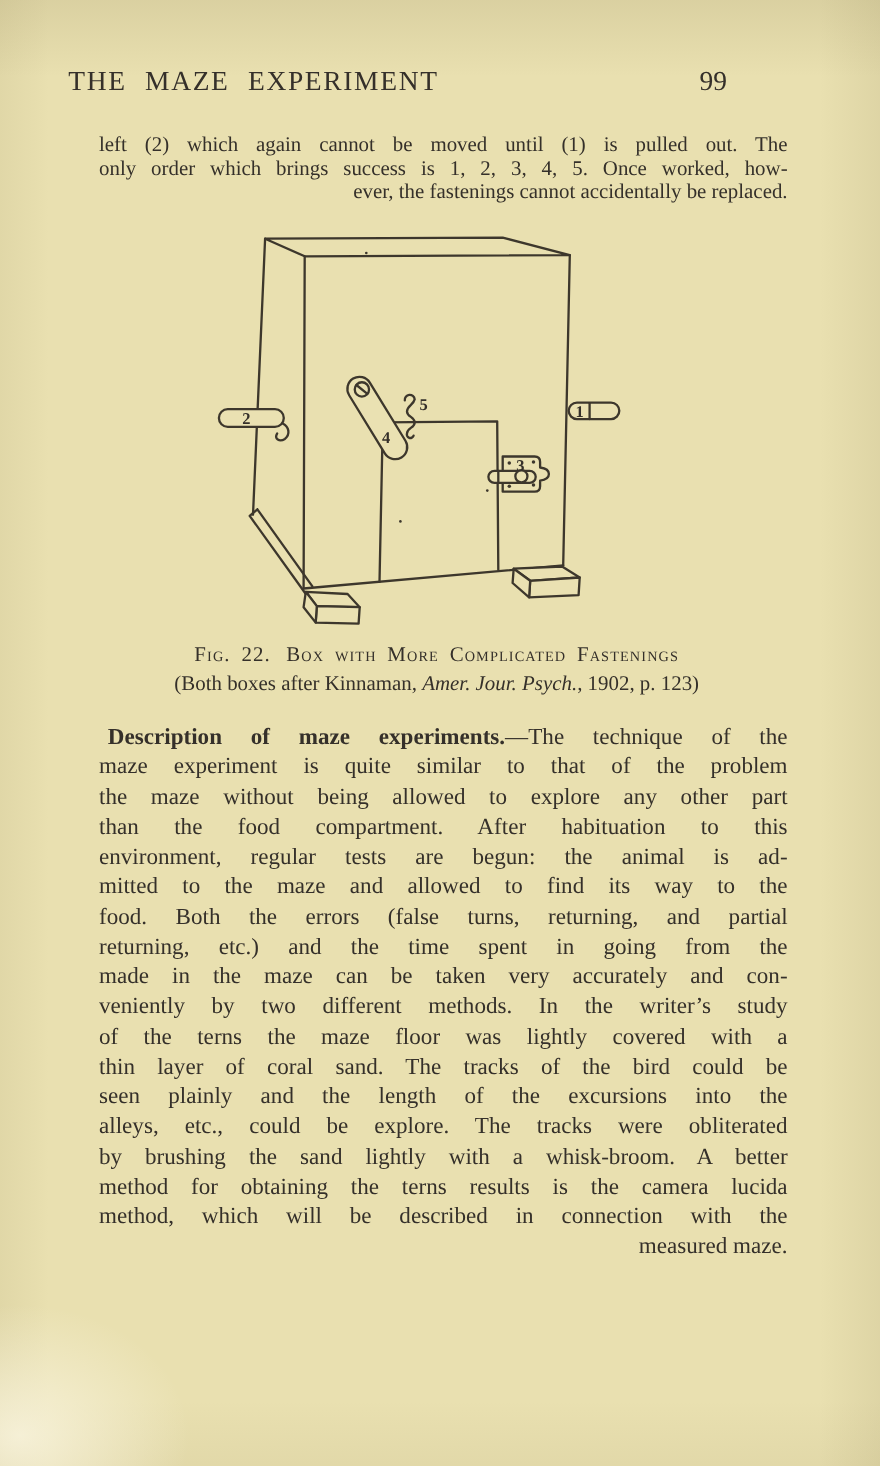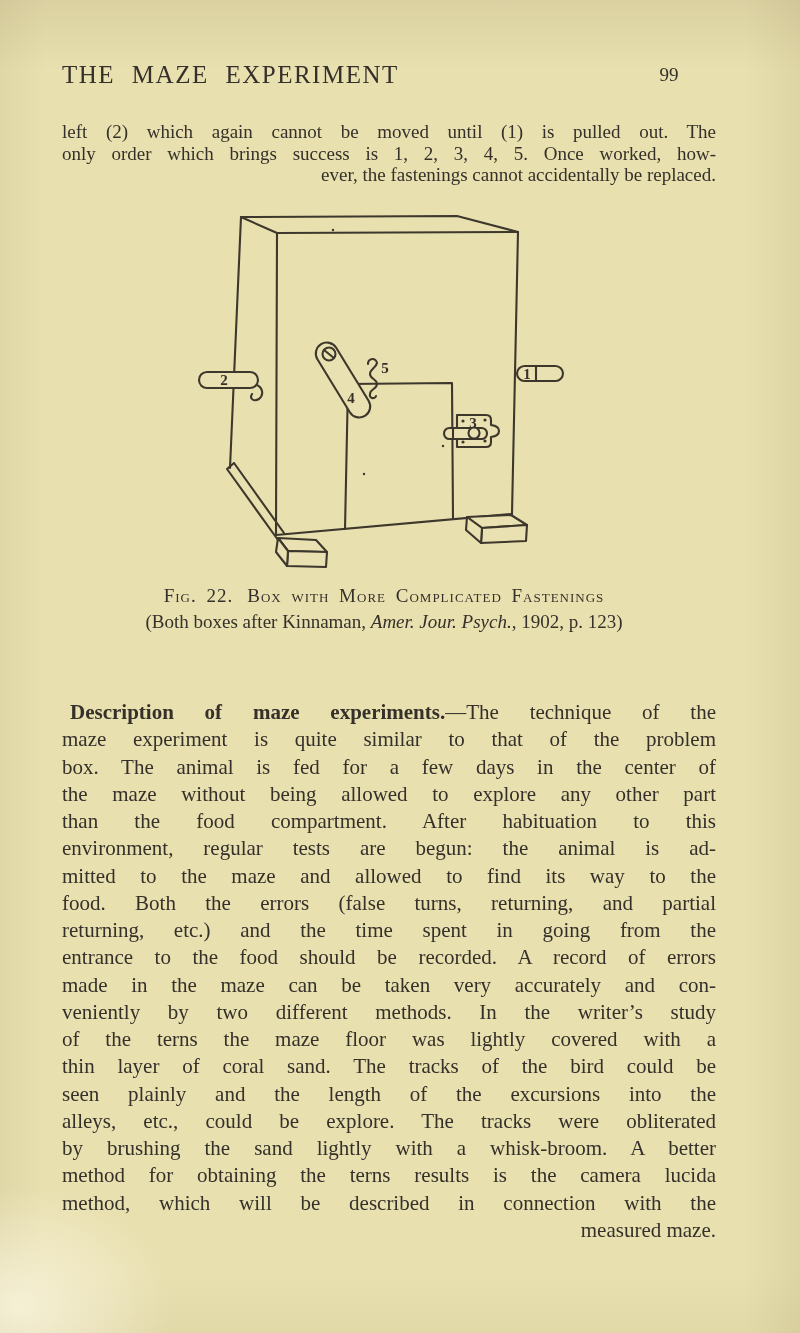--- a/index.html
+++ b/index.html
@@ -15,36 +15,36 @@
     color: var(--ink, #35302a);
     font-family: "Liberation Serif", "DejaVu Serif", serif;
   }
   .running-head {
     position:absolute; top:60px; left:62px; width:654px;
     text-align:left; font-size:25px; line-height:30px;
     letter-spacing:1.5px; word-spacing:9px; white-space:nowrap;
   }
   .page-number {
     position:absolute; top:60px; left:636px; width:66px;
-    text-align:center; font-size:19px; line-height:30px;
+    text-align:left; font-size:25px; line-height:30px;
   }
   .intro {
     position:absolute; top:121px; left:62px; width:654px;
     font-size:19px; line-height:21.6px;
   }
   .bodytext {
-    position:absolute; top:699px; left:62px; width:654px;
+    position:absolute; top:656px; left:62px; width:654px;
     font-size:21px; line-height:27.25px;
   }
-  .jline { text-align:justify; text-align-last:justify; }
+  .jline { text-align:justify; text-align-last:justify;margin-left:28px; }
   .lline { text-align:right; }
   .indent { text-indent:8px; }
   .bold { font-weight:bold; }
   .caption {
-    position:absolute; top:583px; left:50px; width:668px;
+    position:absolute; top:583px; left:63px; width:668px;
     text-align:center; font-size:19px; line-height:25.5px;
   }
   .smallcaps { font-variant:small-caps; letter-spacing:1px; word-spacing:4px; }
   .fig-label-gap { margin-right:14px; }
   .italic { font-style:italic;margin-top:12px; }
   .figure-svg { position:absolute; left:0; top:0; }
   .fig-stroke { fill:none; stroke:var(--figline, #3d372c); stroke-width:2.1; stroke-linecap:round; stroke-linejoin:round; }
   .fig-fill   { fill:var(--paper2, #eae1b2); stroke:var(--figline, #3d372c); stroke-width:2.1; stroke-linejoin:round; }
   .fig-dot    { fill:var(--figline, #3d372c); stroke:none; }
   .fig-text   { font-family:"Liberation Serif", "DejaVu Serif", serif; font-size:15px; font-weight:600;
@@ -138,28 +138,26 @@
       <span>(Both boxes after Kinnaman, </span><span class="italic">Amer. Jour. Psych.</span><span>, 1902, p. 123)</span>
     </div>
   </div>
 
   <div class="bodytext">
     <div class="jline indent">
       <span class="bold">Description of maze experiments.</span><span>—The technique of the</span>
     </div>
     <div>
         <div class="jline">maze experiment is quite similar to that of the problem</div>
-        <div class="jline">box. The animal is fed for a few days in the center of</div>
         <div class="jline">the maze without being allowed to explore any other part</div>
         <div class="jline">than the food compartment. After habituation to this</div>
         <div class="jline">environment, regular tests are begun: the animal is ad-</div>
         <div class="jline">mitted to the maze and allowed to find its way to the</div>
         <div class="jline">food. Both the errors (false turns, returning, and partial</div>
         <div class="jline">returning, etc.) and the time spent in going from the</div>
-        <div class="jline">entrance to the food should be recorded. A record of errors</div>
         <div class="jline">made in the maze can be taken very accurately and con-</div>
         <div class="jline">veniently by two different methods. In the writer’s study</div>
         <div class="jline">of the terns the maze floor was lightly covered with a</div>
         <div class="jline">thin layer of coral sand. The tracks of the bird could be</div>
         <div class="jline">seen plainly and the length of the excursions into the</div>
         <div class="jline">alleys, etc., could be explore. The tracks were obliterated</div>
         <div class="jline">by brushing the sand lightly with a whisk-broom. A better</div>
         <div class="jline">method for obtaining the terns results is the camera lucida</div>
         <div class="jline">method, which will be described in connection with the</div>
       </div>

